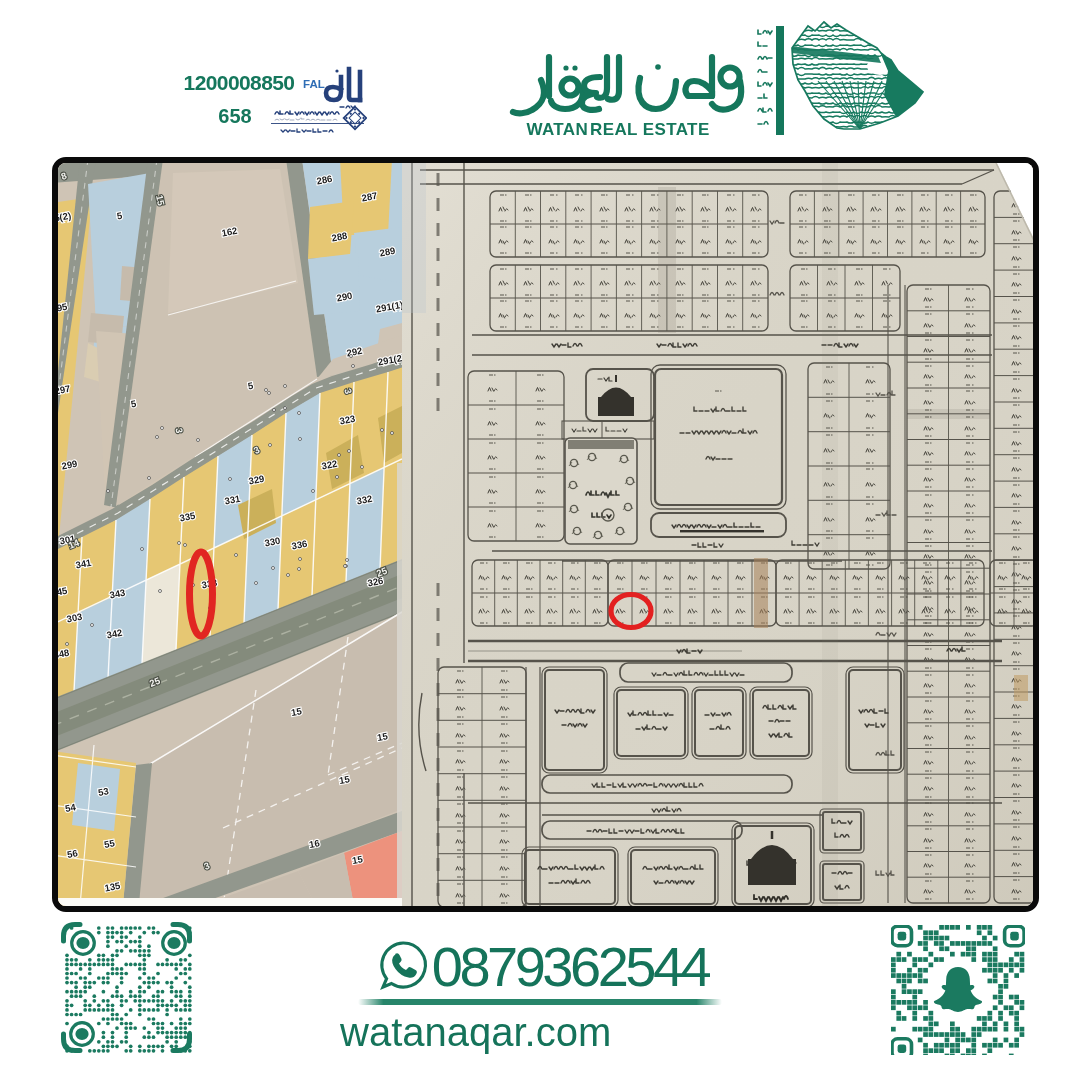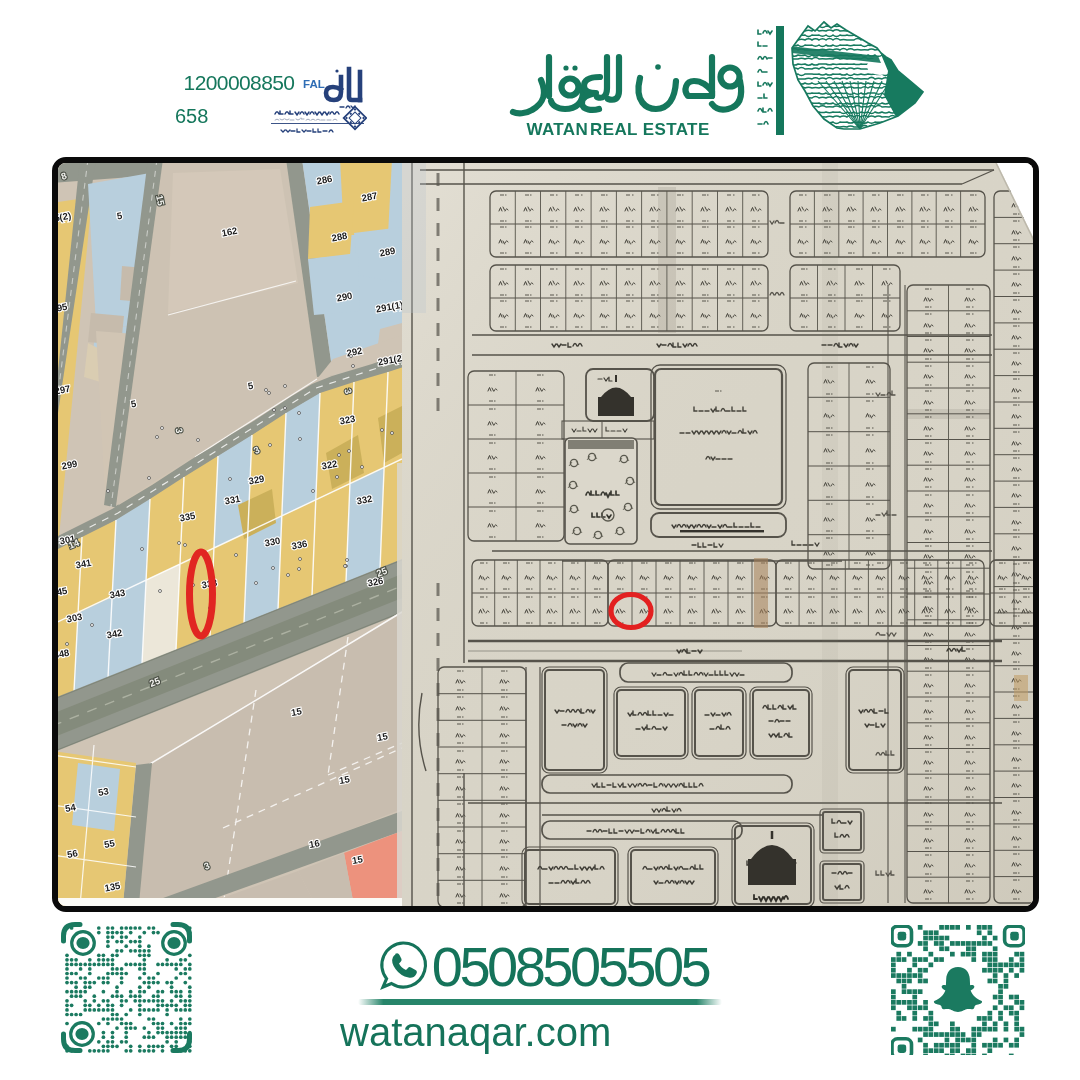--- a/index.html
+++ b/index.html
@@ -1,23 +1,23 @@
 <!DOCTYPE html>
 <html><head><meta charset="utf-8">
 <style>
   html,body{margin:0;padding:0;background:#fff;width:1080px;height:1080px;overflow:hidden}
   *{box-sizing:border-box}
   body{font-family:"Liberation Sans",sans-serif;position:relative}
   .abs{position:absolute}
 </style></head>
 <body>
 
-<div class="abs" style="left:178px;top:71px;width:122px;text-align:center;font-size:21px;letter-spacing:-0.6px;color:#15775c;font-weight:normal">1200008850</div>
+<div class="abs" style="left:178px;top:71px;width:122px;text-align:center;font-size:21px;letter-spacing:-0.6px;color:#15775c;font-weight:bold">1200008850</div>
 
-<div class="abs" style="left:175px;top:105px;width:120px;text-align:left;font-size:20px;color:#15775c;font-weight:normal">658</div>
+<div class="abs" style="left:175px;top:105px;width:120px;text-align:center;font-size:20px;color:#15775c;font-weight:bold">658</div>
 
 <svg width="70" height="56" viewBox="0 0 70 56" style="position:absolute;left:300px;top:60px">
     <text x="3" y="28" font-family="Liberation Sans, sans-serif" font-size="11.5" font-weight="bold" fill="#2f6db5">FAL</text>
     <g stroke="#26417b" fill="none" stroke-width="4.6" stroke-linecap="square">
       <path d="M60 12 V40"></path>
       <path d="M49 9 V37 Q49 40 52 40 H60"></path>
       <path d="M41 17 V32 q0 8 -7 8 q-8 0 -8 -7 q0 -6 7 -6 q4 0 8 2.5"></path>
     </g>
     <circle cx="37" cy="11" r="1.6" fill="#26417b"></circle>
     <path d="M40 47 h4 M46 48 q2 -4 4 0 M51 46 l2 2 l2 -2" stroke="#26417b" stroke-width="1.3" fill="none" stroke-linecap="round"></path>
@@ -1852,16 +1852,16 @@
     <g transform="translate(67,64.5)">
 <path d="M0 -22.5 C 7.5 -22.5 11.5 -17 11.8 -10.5 L12.1 -4.2 C 13.8 -5 15.8 -4.6 16.3 -3.2 C 16.8 -1.7 15 -0.2 12.6 1 C 14.6 5.8 18.4 9.6 23.2 11.2 C 24.8 11.7 24.3 13.8 21.6 14.6 C 19.8 15.2 17.4 15.6 16.8 16.4 C 16.2 17.2 16.5 19 15.2 19.6 C 13.6 20.3 11 19.2 8.4 19.8 C 6 20.3 4.2 22.5 0 22.5 C -4.2 22.5 -6 20.3 -8.4 19.8 C -11 19.2 -13.6 20.3 -15.2 19.6 C -16.5 19 -16.2 17.2 -16.8 16.4 C -17.4 15.6 -19.8 15.2 -21.6 14.6 C -24.3 13.8 -24.8 11.7 -23.2 11.2 C -18.4 9.6 -14.6 5.8 -12.6 1 C -15 -0.2 -16.8 -1.7 -16.3 -3.2 C -15.8 -4.6 -13.8 -5 -12.1 -4.2 L-11.8 -10.5 C -11.5 -17 -7.5 -22.5 0 -22.5 Z" fill="#1b7a60"></path>
     </g>
   </svg>
 
 <svg width="54" height="54" viewBox="0 0 54 54" style="position:absolute;left:376px;top:938px">
     <path d="M27 5 a22 22 0 1 1 -11.5 40.5 L7 49 l3.6 -8.3 A22 22 0 0 1 27 5 Z" fill="none" stroke="#15735a" stroke-width="3.1"></path>
     <path d="M19 16 q3 -2 4.5 1 l2 4 q0.5 1.5 -1 3 l-1.5 1.5 q2 4 7 6.5 l2 -2 q1 -1.5 3 -0.5 l4.5 2.5 q2.5 1.5 0.5 4.5 q-2.5 4 -7.5 3 q-8 -1.5 -13 -8.5 q-5 -7 -2.5 -12 q1 -2 2.5 -2.5 Z" fill="#15735a"></path>
   </svg>
 
-<div class="abs" style="left:425px;top:934px;width:290px;text-align:center;font-size:56px;letter-spacing:-3.5px;color:#15735a">0508505505</div>
+<div class="abs" style="left:425px;top:934px;width:290px;text-align:center;font-size:56px;letter-spacing:-3.5px;color:#15735a">0879362544</div>
 
 <div class="abs" style="left:358px;top:999px;width:364px;height:5.5px;border-radius:3px;background:linear-gradient(90deg,rgba(39,133,106,0) 0%,#27856a 7%,#27856a 93%,rgba(39,133,106,0) 100%)"></div>
 
 <div class="abs" style="left:340px;top:1010px;width:408px;font-size:40px;color:#15735a">watanaqar.com</div>
 </body></html>

